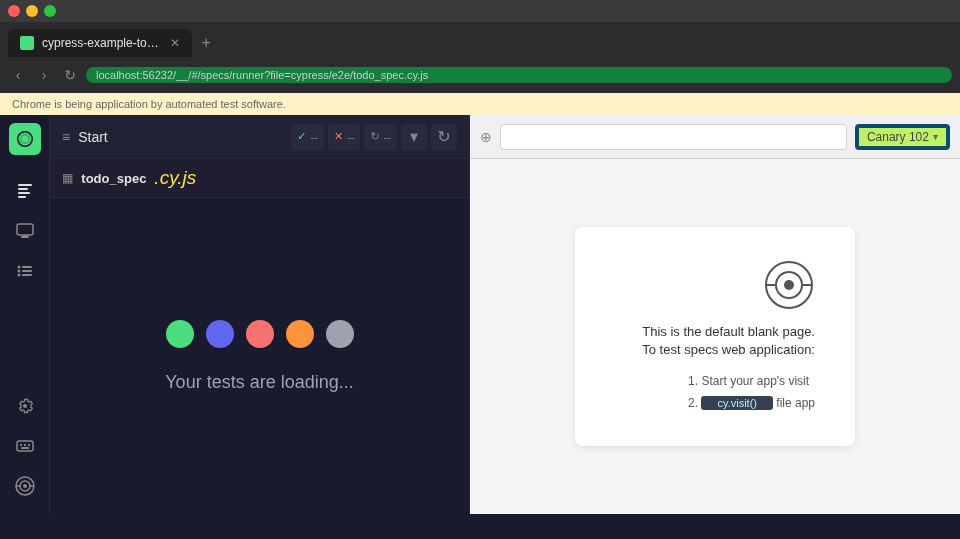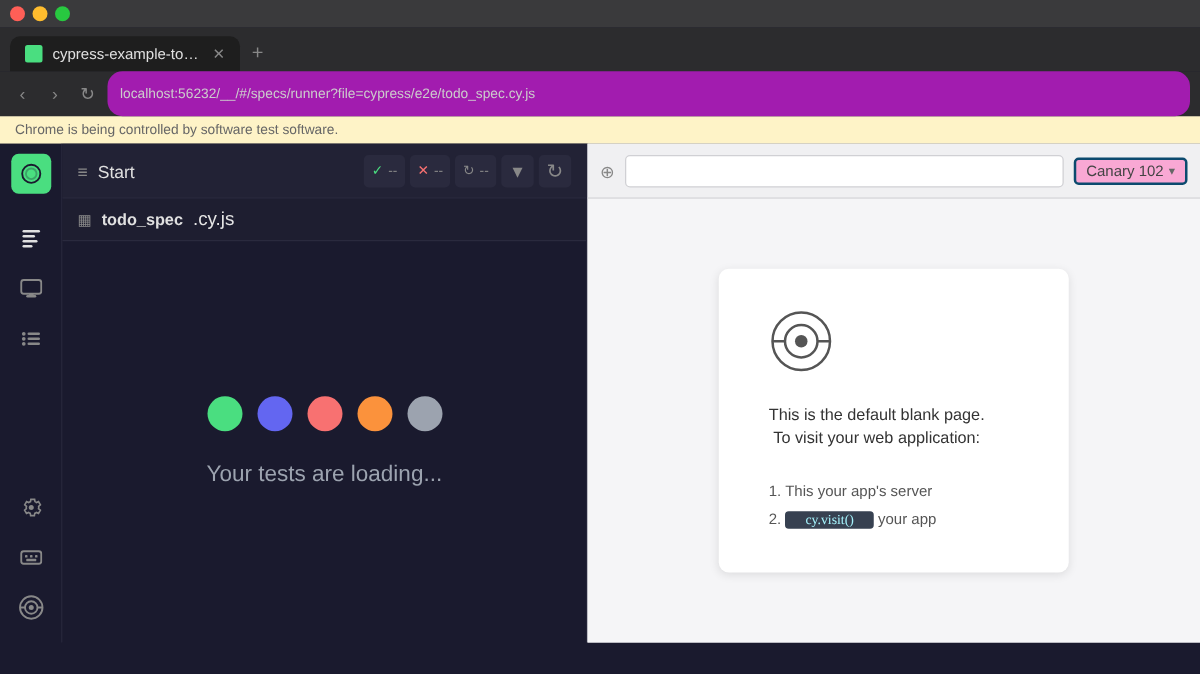--- a/index.html
+++ b/index.html
@@ -11,21 +11,21 @@
     .tl-yellow { background: #febc2e; }
     .tl-green { background: #28c840; }
     .tab-bar { height: 35px; background: #2c2c2e; display: flex; align-items: flex-end; padding: 0 8px; }
     .tab { background: #1e1e1e; height: 28px; border-radius: 8px 8px 0 0; display: flex; align-items: center; padding: 0 12px; gap: 8px; min-width: 160px; }
     .tab-favicon { width: 14px; height: 14px; background: #4ade80; border-radius: 2px; }
     .tab-title { color: #e0e0e0; font-size: 12px; flex: 1; white-space: nowrap; overflow: hidden; text-overflow: ellipsis; max-width: 120px; }
     .tab-close { color: #888; font-size: 12px; cursor: pointer; }
     .tab-new { width: 28px; height: 28px; display: flex; align-items: center; justify-content: center; color: #888; font-size: 16px; }
     .address-bar-row { height: 36px; background: #2c2c2e; display: flex; align-items: center; padding: 0 8px; gap: 6px; }
     .nav-btn { width: 20px; height: 20px; display: flex; align-items: center; justify-content: center; color: #888; font-size: 14px; }
-    .address-bar { flex: 1; height: 36px; background: #a21caf; border-radius: 12px; display: flex; align-items: center; padding: 0 10px; }
+    .address-bar { flex: 1; height: 16px; background: #15803d; border-radius: 12px; display: flex; align-items: center; padding: 0 10px; }
     .address-text { color: #ccc; font-size: 11px; }
     .info-bar { height: 22px; background: #fef3c7; display: flex; align-items: center; padding: 0 12px; }
     .info-text { color: #666; font-size: 11px; }
 
     
     .app-area { display: flex; width: 960px; height: 399px; }
 
     
     .icon-sidebar { width: 50px; background: #1a1a2e; display: flex; flex-direction: column; align-items: center; padding: 8px 0; border-right: 1px solid #2a2a3e; }
     .sidebar-logo { width: 32px; height: 32px; background: #4ade80; border-radius: 6px; display: flex; align-items: center; justify-content: center; margin-bottom: 16px; }
@@ -43,47 +43,47 @@
     .toolbar-icon { color: #888; font-size: 11px; display: flex; align-items: center; gap: 2px; }
     .toolbar-icon.green { color: #4ade80; }
     .toolbar-icon.red { color: #f87171; }
     .toolbar-icon.spinning { color: #888; }
     .toolbar-btn { width: 26px; height: 26px; background: #2a2a3e; border-radius: 4px; display: flex; align-items: center; justify-content: center; color: #888; cursor: pointer; }
 
     
     .spec-row { display: flex; align-items: center; padding: 8px 12px; gap: 8px; background: #1e1e30; border-bottom: 1px solid #2a2a3e; }
     .spec-icon { color: #888; font-size: 12px; }
     .spec-filename { color: #e0e0e0; font-size: 13px; font-weight: 700; }
-    .spec-ext { color: #e5e5e5; font-size: 15px; }
+    .spec-ext { color: #fde047; font-size: 19px; font-style: italic; }
 
     
     .loading-area { flex: 1; display: flex; flex-direction: column; align-items: center; justify-content: center; gap: 24px; }
     .dots-row { display: flex; gap: 12px; align-items: center; }
     .dot { width: 28px; height: 28px; border-radius: 50%; }
     .dot-green { background: #4ade80; }
     .dot-blue { background: #6366f1; }
     .dot-red { background: #f87171; }
     .dot-orange { background: #fb923c; }
     .dot-gray { background: #9ca3af; }
     .loading-text { color: #9ca3af; font-size: 18px; }
 
     
     .preview-panel { flex: 1; background: #e8e8ec; display: flex; flex-direction: column; }
     .preview-toolbar { height: 44px; background: #f0f0f2; display: flex; align-items: center; padding: 0 10px; gap: 8px; border-bottom: 1px solid #d0d0d4; }
     .preview-url { flex: 1; height: 26px; background: #fff; border-radius: 4px; border: 1px solid #d0d0d4; display: flex; align-items: center; padding: 0 8px; }
     .preview-url-text { color: #999; font-size: 11px; }
     .preview-globe { color: #888; font-size: 14px; }
-    .preview-badge { background: #f9a8d4; border-radius: 4px; padding: 2px 8px; display: flex; align-items: center; gap: 4px; color: #444; font-size: 12px; border: 2px solid #0c4a6e; }
+    .preview-badge { background: #bef264; border-radius: 4px; padding: 2px 8px; display: flex; align-items: center; gap: 4px; color: #444; font-size: 12px; border: 4px solid #0c4a6e; }
     .preview-badge-arrow { color: #666; font-size: 10px; }
     .preview-content { flex: 1; display: flex; align-items: center; justify-content: center; background: #f5f5f7; }
-    .blank-page-card { background: #fff; border-radius: 8px; padding: 32px 40px; display: flex; flex-direction: column; align-items: flex-start; gap: 24px; box-shadow: 0 2px 8px rgba(0,0,0,0.1); min-width: 280px; }
+    .blank-page-card { background: #fff; border-radius: 8px; padding: 32px 40px; display: flex; flex-direction: column; align-items: flex-end; gap: 12px; box-shadow: 0 2px 8px rgba(0,0,0,0.1); min-width: 280px; }
     .cy-logo { width: 52px; height: 52px; }
     .blank-page-title { color: #333; font-size: 13px; text-align: center; line-height: 1.4; }
     .blank-page-list { color: #555; font-size: 12px; line-height: 1.8; }
-    .cy-visit { background: #374151; color: #a5f3fc; font-family: Liberation Serif, serif; font-size: 11px; padding: 1px 16px; border-radius: 3px; }
+    .cy-visit { background: #374151; color: #a5f3fc; font-family: Liberation Sans, sans-serif; font-size: 11px; padding: 1px 16px; border-radius: 3px; }
   </style>
 </head>
 <body>
 
 <div>
 
   <div class="title-bar">
     <div class="traffic-lights">
       <div class="traffic-light tl-red"></div>
       <div class="traffic-light tl-yellow"></div>
@@ -103,21 +103,21 @@
   <div class="address-bar-row">
     <div class="nav-btn">‹</div>
     <div class="nav-btn">›</div>
     <div class="nav-btn">↻</div>
     <div class="address-bar">
       <span class="address-text">localhost:56232/__/#/specs/runner?file=cypress/e2e/todo_spec.cy.js</span>
     </div>
   </div>
 
   <div class="info-bar">
-    <span class="info-text">Chrome is being controlled by software test software.</span>
+    <span class="info-text">Chrome is being application by automated test software.</span>
   </div>
 </div>
 
 <div class="app-area">
 
   <div class="icon-sidebar">
     <div class="sidebar-logo">
       <svg width="20" height="20" viewBox="0 0 20 20" fill="none">
         <path d="M10 2a8 8 0 100 16A8 8 0 0010 2zm0 1.5a6.5 6.5 0 110 13 6.5 6.5 0 010-13z" fill="#1a1a2e"></path>
         <path d="M10 5a5 5 0 100 10A5 5 0 0010 5zm0 1.5a3.5 3.5 0 110 7 3.5 3.5 0 010-7z" fill="#1a1a2e" opacity="0.3"></path>
@@ -233,23 +233,23 @@
       <div class="blank-page-card">
         <svg class="cy-logo" viewBox="0 0 52 52" fill="none" xmlns="http://www.w3.org/2000/svg">
           <circle cx="26" cy="26" r="23" stroke="#555" stroke-width="2"></circle>
           <circle cx="26" cy="26" r="13" stroke="#555" stroke-width="2"></circle>
           <circle cx="26" cy="26" r="5" fill="#555"></circle>
           <line x1="3" y1="26" x2="13" y2="26" stroke="#555" stroke-width="2"></line>
           <line x1="39" y1="26" x2="49" y2="26" stroke="#555" stroke-width="2"></line>
         </svg>
         <div class="blank-page-title">
           <div>This is the default blank page.</div>
-          <div>To visit your web application:</div>
+          <div>To test specs web application:</div>
         </div>
         <div class="blank-page-list">
-          <div>1. <span>This your app's server</span></div>
-          <div>2. <span class="cy-visit">cy.visit()</span><span> your app</span></div>
+          <div>1. <span>Start your app's visit</span></div>
+          <div>2. <span class="cy-visit">cy.visit()</span><span> file app</span></div>
         </div>
       </div>
     </div>
   </div>
 
 </div>
 
 </body></html>

